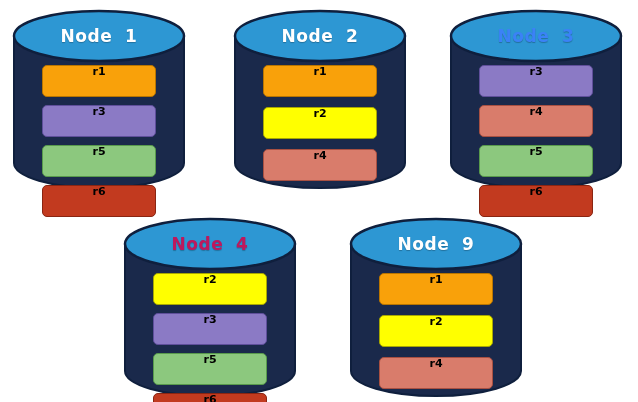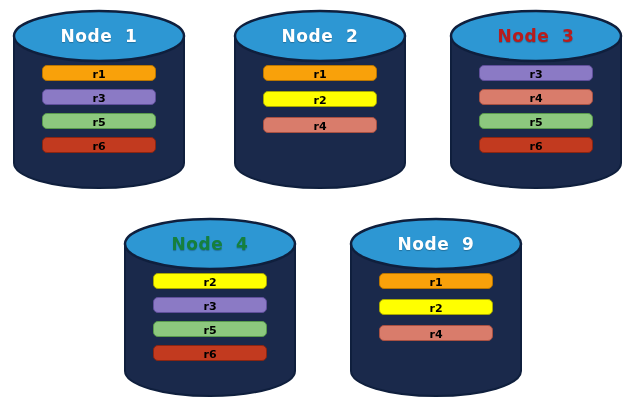--- a/index.html
+++ b/index.html
@@ -33,24 +33,24 @@
   }
   .bars {
     position: absolute;
     left: 31px; top: 57px;
     width: 114px;
     display: flex;
     flex-direction: column;
   }
   .bar {
     box-sizing: border-box;
-    height: 16px;
+    height: 32px;
     border: 1px solid rgba(0,0,0,0.35);
     border-radius: 5px;
-    display: flex; align-items: flex-end; justify-content: center;
+    display: flex; align-items: flex-start; justify-content: center;
   }
   .bar-label {
     font-size: 11px;
     font-weight: bold;
     color: #000000;
     line-height: 1;
   }
 </style>
 </head>
 <body>
@@ -100,21 +100,21 @@
     <span class="bar-label">r4</span>
   </div>
 </div>
   </div>
 
   <div class="node" style="left: 448px; top: 8px;">
     <svg class="cyl-svg" width="176" height="182" viewBox="0 0 176 182">
       <path class="cyl-body" d="M3,28 L3,155 A85,25 0 0 0 173,155 L173,28 Z" stroke-width="2" fill="#1A294B" stroke="#0F1F3D"></path>
       <ellipse class="cyl-top" cx="88" cy="28" rx="85" ry="25" stroke-width="2.5" fill="#2D97D3" stroke="#0F1F3D"></ellipse>
     </svg>
-    <div class="node-title" style="color: #b91c1c;">Node  3</div>
+    <div class="node-title" style="color: #3b82f6;">Node  3</div>
     <div class="bars" style="gap: 8px;">
   <div class="bar" style="background: rgb(139, 122, 197); border-color: rgb(95, 79, 155);">
     <span class="bar-label">r3</span>
   </div>
 
   <div class="bar" style="background: rgb(217, 124, 107); border-color: rgb(168, 80, 66);">
     <span class="bar-label">r4</span>
   </div>
 
   <div class="bar" style="background: rgb(140, 200, 126); border-color: rgb(88, 154, 76);">
@@ -125,21 +125,21 @@
     <span class="bar-label">r6</span>
   </div>
 </div>
   </div>
 
   <div class="node" style="left: 122px; top: 216px;">
     <svg class="cyl-svg" width="176" height="182" viewBox="0 0 176 182">
       <path class="cyl-body" d="M3,28 L3,155 A85,25 0 0 0 173,155 L173,28 Z" stroke-width="2" fill="#1A294B" stroke="#0F1F3D"></path>
       <ellipse class="cyl-top" cx="88" cy="28" rx="85" ry="25" stroke-width="2.5" fill="#2D97D3" stroke="#0F1F3D"></ellipse>
     </svg>
-    <div class="node-title" style="color: #15803d;">Node  4</div>
+    <div class="node-title" style="color: #be185d;">Node  4</div>
     <div class="bars" style="gap: 8px;">
   <div class="bar" style="background: rgb(255, 255, 0); border-color: rgb(168, 168, 0);">
     <span class="bar-label">r2</span>
   </div>
 
   <div class="bar" style="background: rgb(139, 122, 197); border-color: rgb(95, 79, 155);">
     <span class="bar-label">r3</span>
   </div>
 
   <div class="bar" style="background: rgb(140, 200, 126); border-color: rgb(88, 154, 76);">

